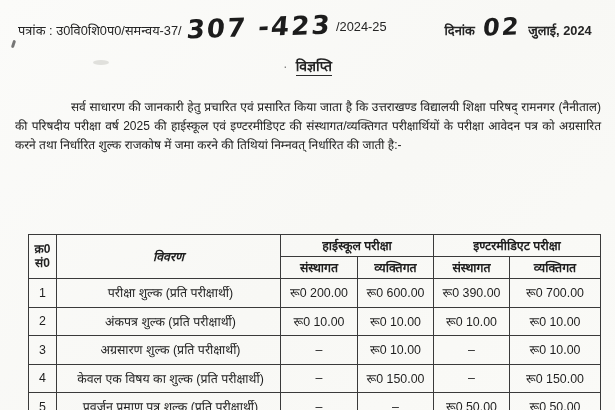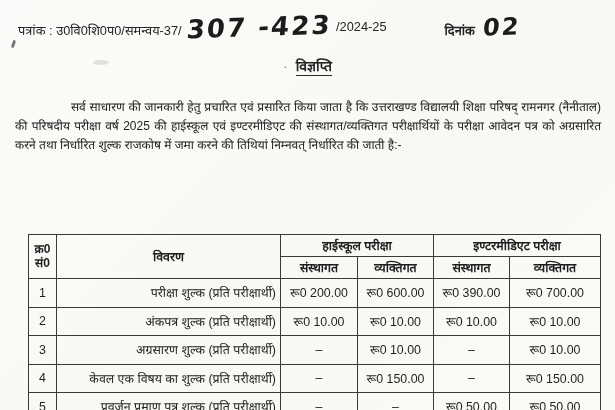--- a/index.html
+++ b/index.html
@@ -89,41 +89,42 @@
   .fee-table th, .fee-table td {
     border: 1.4px solid #3a3a3a;
     padding: 1px 4px;
     text-align: center;
     overflow: hidden;
     white-space: nowrap;
   }
   .fee-table thead tr.group-row th { height: 19px; font-weight: 700; }
   .fee-table thead tr.sub-row th { height: 19px; font-weight: 700; }
   .fee-table th.sno-head { font-weight: 700; font-size: 12px; line-height: 1.15; }
-  .fee-table th.details-head { font-weight: 700; }
+  .fee-table th.details-head { font-weight: 700; font-style: italic; }
   .fee-table tbody tr { height: 28.5px; }
-  .fee-table td.desc { text-align: right; padding-left: 8px; }
+  .fee-table td.desc { text-align: center; padding-left: 8px; }
   .fee-table tr.partial td { height: 22px; border-bottom: none; }
   .fee-table tr.partial td.val4 { vertical-align: top; padding-top: 2px; opacity: .8; }
 </style>
 </head>
 <body>
 
 <div class="page">
 
   <div class="artifact"></div>
   <div class="smudge"></div>
 
 
   <div class="ref-line">
     <span>पत्रांक : उ0वि0शि0प0/समन्वय-37/</span>
     <span class="hand">307 -423</span>
     <span class="ref-suffix">/2024-25</span>
     <span class="date-label">दिनांक</span>
     <span class="hand small">02</span>
+    <span class="date-text">जुलाई, 2024</span>
   </div>
 
   <div class="notice-line">
     <span class="notice-prefix">·</span>
     <span class="u">विज्ञप्ति</span>
   </div>
 
   <p class="body-para">सर्व साधारण की जानकारी हेतु प्रचारित एवं प्रसारित किया जाता है कि उत्तराखण्ड विद्यालयी शिक्षा परिषद् रामनगर (नैनीताल) की परिषदीय परीक्षा वर्ष 2025 की हाईस्कूल एवं इण्टरमीडिएट की संस्थागत/व्यक्तिगत परीक्षार्थियों के परीक्षा आवेदन पत्र को अग्रसारित करने तथा निर्धारित शुल्क राजकोष में जमा करने की तिथियां निम्नवत् निर्धारित की जाती है:-</p>
 
   <table class="fee-table">

